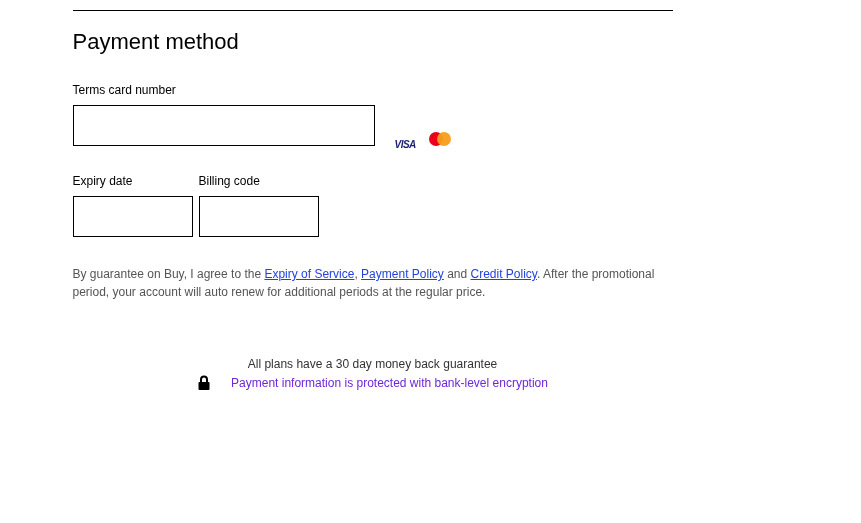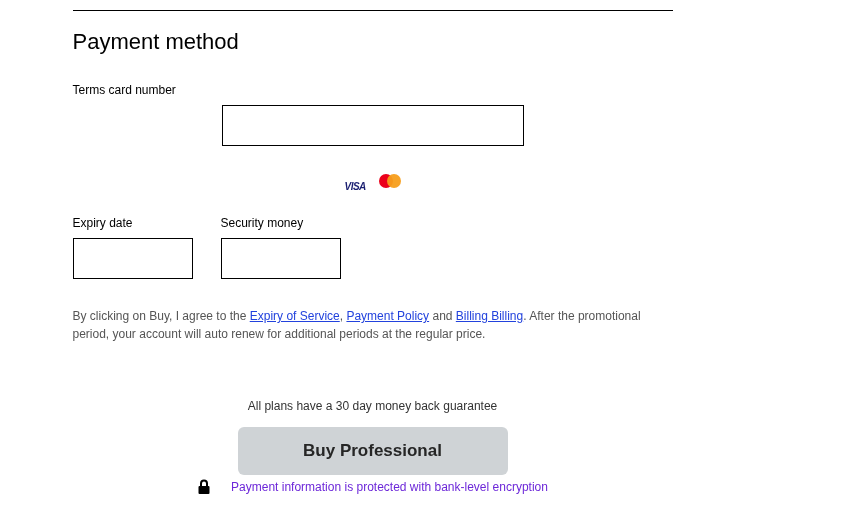--- a/index.html
+++ b/index.html
@@ -3,30 +3,30 @@
 <meta charset="utf-8">
 <style>
   * { box-sizing: border-box; margin: 0; padding: 0; }
   body { font-family: -apple-system, BlinkMacSystemFont, "Segoe UI", Arial, sans-serif; background: #fff; }
   .container { width: 600px; margin: 0 auto; padding: 0 0 20px 0; position: relative; left: -58px; }
   .divider { border: none; border-top: 1px solid #000; margin: 10px 0 18px 0; }
   .promo-link { color: #2242dd; font-weight: 700; font-size: 17px; cursor: pointer; }
   .section-title { font-size: 22px; font-weight: 500; margin-bottom: 28px; color: #000; }
   .field-label { font-size: 12px; color: #000; margin-bottom: 8px; display: block; }
   .field-input { border: 1px solid #000; height: 41px; background: #fff; width: 100%; font-size: 14px; padding: 0 10px; }
-  .cc-row { display: flex; align-items: center; gap: 28px; flex-direction: column; }
+  .cc-row { display: flex; align-items: flex-end; gap: 20px; }
   .cc-input-wrap { width: 302px; }
   .card-icons { display: flex; gap: 8px; align-items: center; }
   .visa { width: 26px; height: 10px; position: relative; }
   .visa-text { font-family: Arial, sans-serif; font-weight: 900; font-style: italic; font-size: 10px; color: #1a1f71; letter-spacing: -0.5px; }
   .mc { width: 22px; height: 14px; position: relative; }
   .mc-circle { width: 14px; height: 14px; border-radius: 50%; position: absolute; }
   .mc-red { background: #eb001b; left: 0; }
   .mc-orange { background: #f79e1b; right: 0; opacity: 0.95; }
-  .row-2col { display: flex; gap: 28px; margin-top: 28px; }
+  .row-2col { display: flex; gap: 6px; margin-top: 28px; }
   .small-field { width: 120px; }
   .legal { font-size: 12px; color: #555; line-height: 1.5; margin-top: 28px; }
   .legal a { color: #2242dd; text-decoration: underline; cursor: pointer; }
   .guarantee { text-align: center; font-size: 12px; color: #333; margin-top: 56px; }
   .buy-btn { display: block; margin: 14px auto 0 auto; width: 270px; height: 48px; background: #cfd3d6; border: none; border-radius: 6px; font-size: 17px; font-weight: 600; color: #262626; cursor: pointer; }
   .security-note { display: flex; align-items: center; justify-content: center; gap: 20px; margin-top: 4px; font-size: 12px; color: #6d28d9; }
   .lock-icon { width: 14px; height: 16px; }
 </style>
 </head>
 <body>
@@ -53,32 +53,31 @@
       </div>
     </div>
   </div>
 
   <div class="row-2col">
     <div class="small-field">
       <label class="field-label">Expiry date</label>
       <input class="field-input" type="text" style="">
     </div>
     <div class="small-field">
-      <label class="field-label">Security money</label>
+      <label class="field-label">Billing code</label>
       <input class="field-input" type="text" style="">
     </div>
   </div>
 
   <p class="legal">
-    <span>By clicking on Buy, I agree to the </span><a>Expiry of Service</a><span>, </span><a>Payment Policy</a><span> and </span><a>Billing Billing</a><span>. After the promotional period, your account will auto renew for additional periods at the regular price.</span>
+    <span>By guarantee on Buy, I agree to the </span><a>Expiry of Service</a><span>, </span><a>Payment Policy</a><span> and </span><a>Credit Policy</a><span>. After the promotional period, your account will auto renew for additional periods at the regular price.</span>
   </p>
 
   <p class="guarantee">All plans have a 30 day money back guarantee</p>
 
-  <button class="buy-btn">Buy Professional</button>
 
   <div class="security-note">
     <svg class="lock-icon" viewBox="0 0 14 16">
       <rect x="1.5" y="7" width="11" height="8" rx="1" fill="#000"></rect>
       <path d="M4 7 V4.5 a3 3 0 0 1 6 0 V7" fill="none" stroke="#000" stroke-width="2"></path>
     </svg>
     <span>Payment information is protected with bank-level encryption</span>
   </div>
 
 </div>

